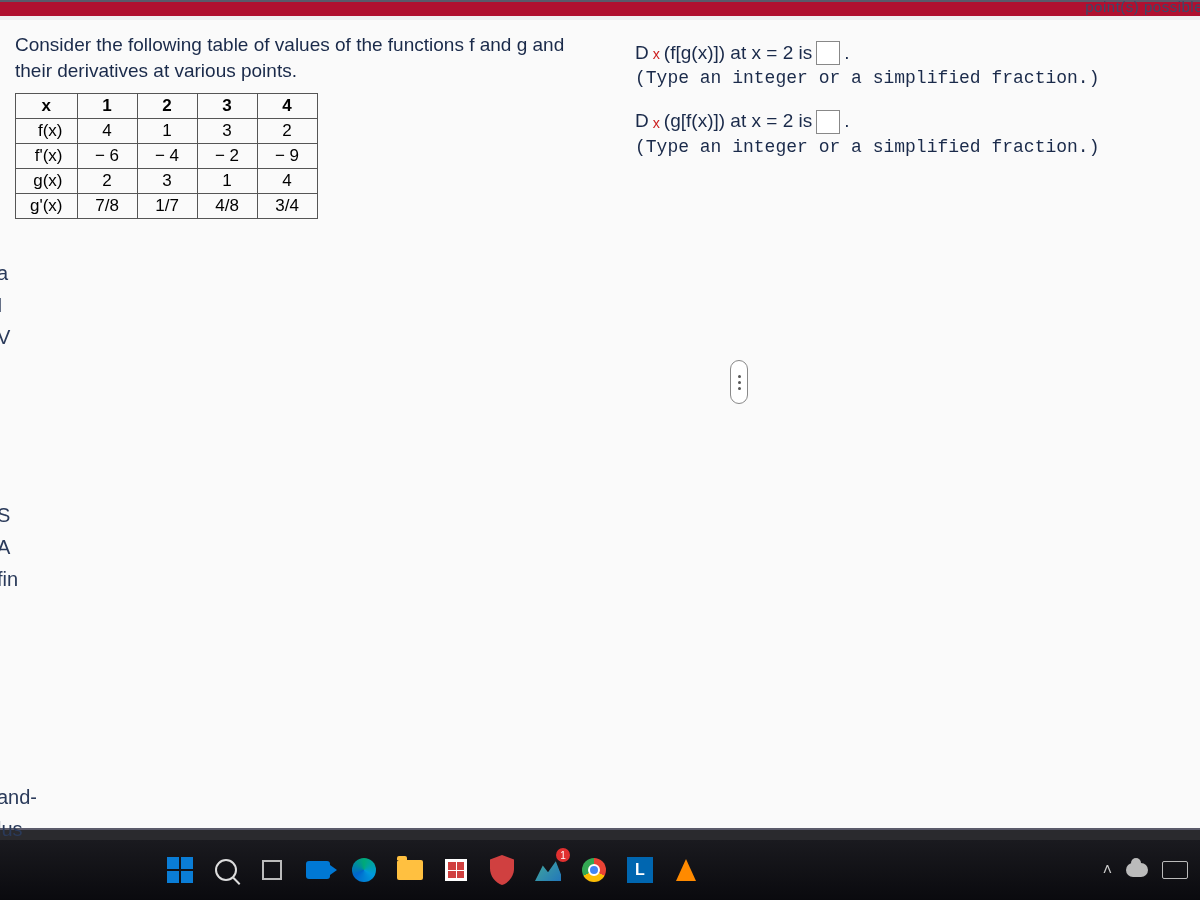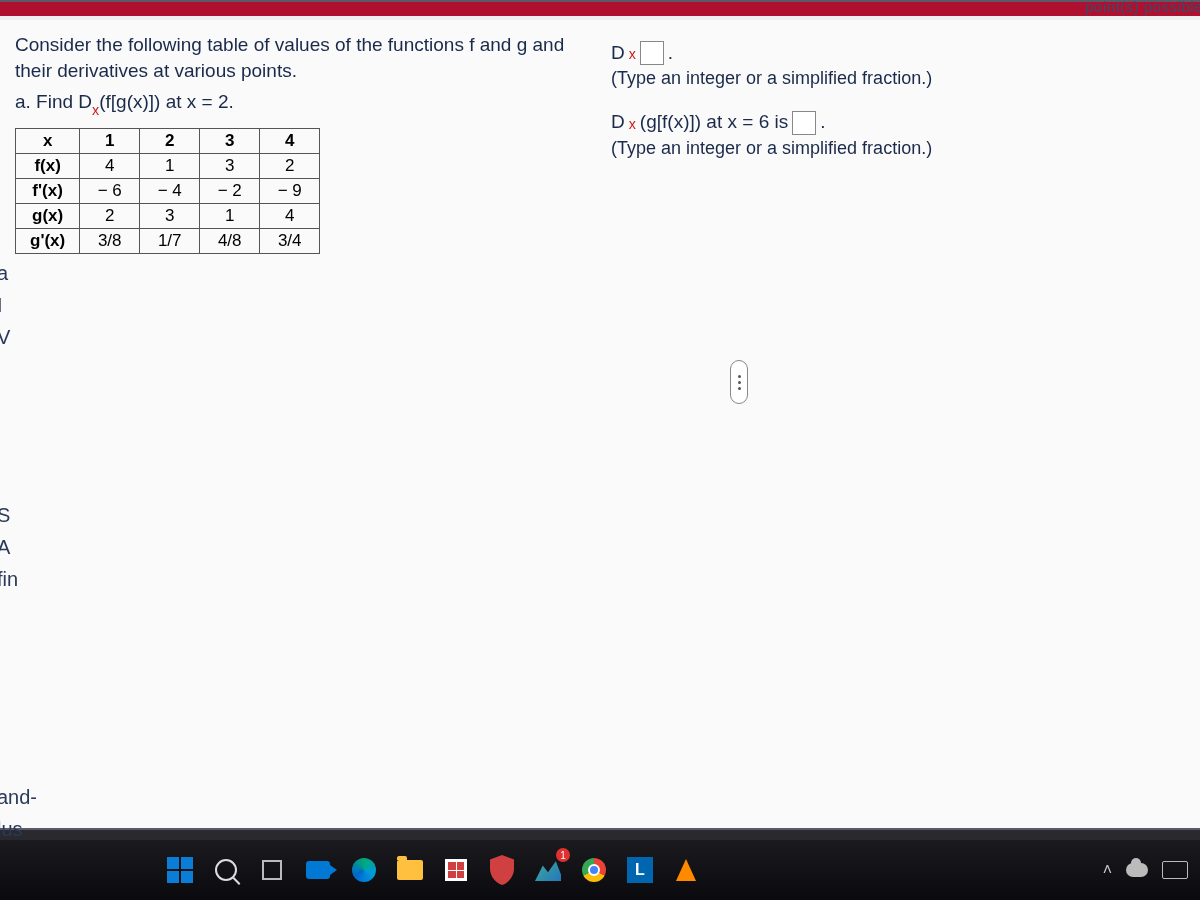--- a/index.html
+++ b/index.html
@@ -41,21 +41,21 @@
     position: absolute;
     top: 18px;
     left: 0;
     right: 0;
     bottom: 0;
     background: #fafafa;
     padding: 12px 18px;
   }
   .problem-row {
     display: flex;
-    gap: 36px;
+    gap: 60px;
   }
   .left-col {
     flex: 0 0 560px;
   }
   .right-col {
     flex: 1;
     padding-top: 6px;
   }
   .prompt {
     font-size: 19px;
@@ -70,21 +70,21 @@
     font-size: 17px;
   }
   .tbl td, .tbl th {
     border: 1px solid #555;
     padding: 2px 14px;
     text-align: center;
     min-width: 60px;
     font-weight: normal;
   }
   .tbl th { font-weight: bold; }
-  .tbl .row-label { font-weight: bold; }
+  .tbl .row-label { font-weight: normal; text-align: right; }
   .ans-line {
     font-size: 19px;
     color: #1a2a4a;
     line-height: 1.6;
     display: flex;
     align-items: center;
     gap: 4px;
     flex-wrap: wrap;
   }
   .ans-box {
@@ -92,20 +92,21 @@
     width: 24px;
     height: 24px;
     border: 1px solid #888;
     background: #fff;
     vertical-align: middle;
   }
   .hint {
     font-size: 18px;
     color: #1a2a4a;
     margin-bottom: 18px;
+    font-family: Liberation Mono, monospace;
   }
   .left-edge {
     position: absolute;
     left: 0;
     top: 240px;
     font-size: 20px;
     color: #2a3a5a;
     line-height: 1.3;
   }
   .left-edge div { margin-bottom: 6px; }
@@ -198,23 +199,20 @@
 
 <div class="outer-frame">
   <div class="red-bar">
     <span class="top-right-cut">point(s) possible</span>
   </div>
 
   <div class="content">
     <div class="problem-row">
       <div class="left-col">
         <p class="prompt">Consider the following table of values of the functions f and g and their derivatives at various points.</p>
-        <p class="prompt">
-          <span>a. Find D</span><span class="sub-x">x</span><span>(f[g(x)]) at x = 2.</span>
-        </p>
 
         <table class="tbl">
           <tbody>
               <tr>
             <th>x</th>
             <th>1</th>
             <th>2</th>
             <th>3</th>
             <th>4</th>
           </tr>
@@ -234,42 +232,43 @@
           </tr>
           <tr>
             <td class="row-label">g(x)</td>
             <td>2</td>
             <td>3</td>
             <td>1</td>
             <td>4</td>
           </tr>
           <tr>
             <td class="row-label">g'(x)</td>
-            <td>3/8</td>
+            <td>7/8</td>
             <td>1/7</td>
             <td>4/8</td>
             <td>3/4</td>
           </tr>
         </tbody>
           </table>
       </div>
 
       <div class="right-col">
         <div class="ans-line">
           <span>D</span>
             <span class="sub-x">x</span>
+            <span>(f[g(x)]) at x = 2 is</span>
           <span class="ans-box"></span>
             <span>.</span>
         </div>
         <p class="hint">(Type an integer or a simplified fraction.)</p>
 
         <div class="ans-line">
           <span>D</span>
             <span class="sub-x">x</span>
-            <span>(g[f(x)]) at x = 6 is</span>
+            <span>(g[f(x)]) at x = 2 is</span>
           <span class="ans-box"></span>
             <span>.</span>
         </div>
         <p class="hint">(Type an integer or a simplified fraction.)</p>
       </div>
     </div>
 
     <div class="more-handle">
       <span></span>
         <span></span>

